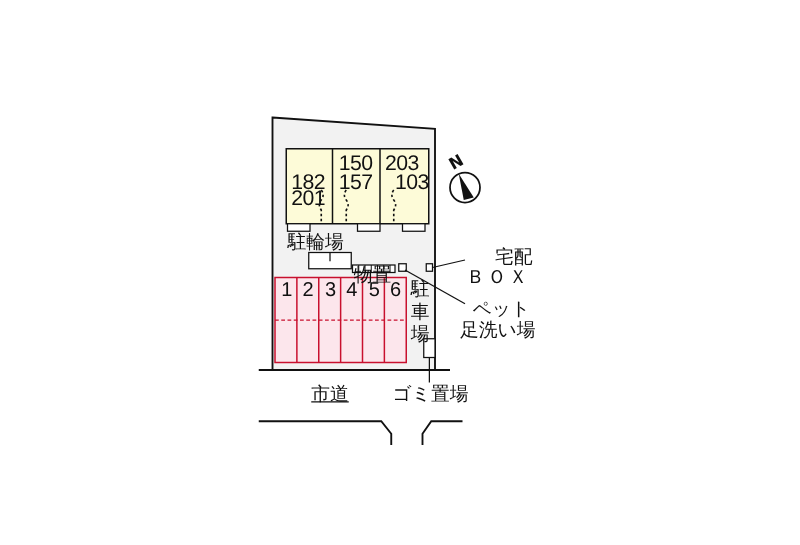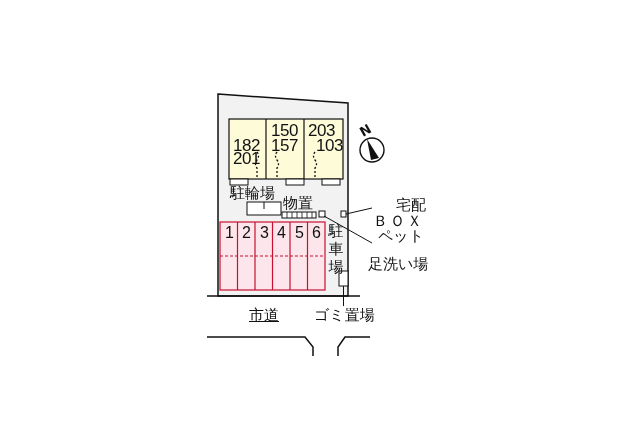--- a/index.html
+++ b/index.html
@@ -72,26 +72,26 @@
 <div class="lbl" style="left:360px;top:122px;font-size:13px;font-weight:bold;transform:rotate(-30deg);">N</div>
 
 <div class="unit-num" style="left:233px;top:111px;margin-top:40px;">201</div>
 <div class="unit-num" style="left:233px;top:138px;">182</div>
 <div class="unit-num" style="left:271px;top:123px;">150</div>
 <div class="unit-num" style="left:271px;top:138px;">157</div>
 <div class="unit-num" style="left:308px;top:123px;">203</div>
 <div class="unit-num" style="left:316px;top:138px;">103</div>
 
 <div class="lbl" style="left:230px;top:185px;text-align:right;">駐輪場</div>
-<div class="lbl" style="left:283px;top:195px;font-family:Liberation Serif, serif;">物置</div>
+<div class="lbl" style="left:283px;top:213px;font-family:Liberation Serif, serif;">物置</div>
 
 <div class="lbl" style="left:396px;top:197px;">宅配</div>
 <div class="lbl" style="left:373px;top:213px;letter-spacing:2px;text-align:right;">ＢＯＸ</div>
 
-<div class="lbl" style="left:378px;top:228px;">ペット</div>
+<div class="lbl" style="left:378px;top:239px;">ペット</div>
 <div class="lbl" style="left:368px;top:256px;">足洗い場</div>
 
 <div class="park-num" style="left:221px;top:224px;">1</div>
 <div class="park-num" style="left:238px;top:224px;">2</div>
 <div class="park-num" style="left:256px;top:224px;">3</div>
 <div class="park-num" style="left:273px;top:224px;">4</div>
 <div class="park-num" style="left:291px;top:224px;">5</div>
 <div class="park-num" style="left:308px;top:224px;">6</div>
 
 <div class="vert" style="left:328px;top:222px;">

